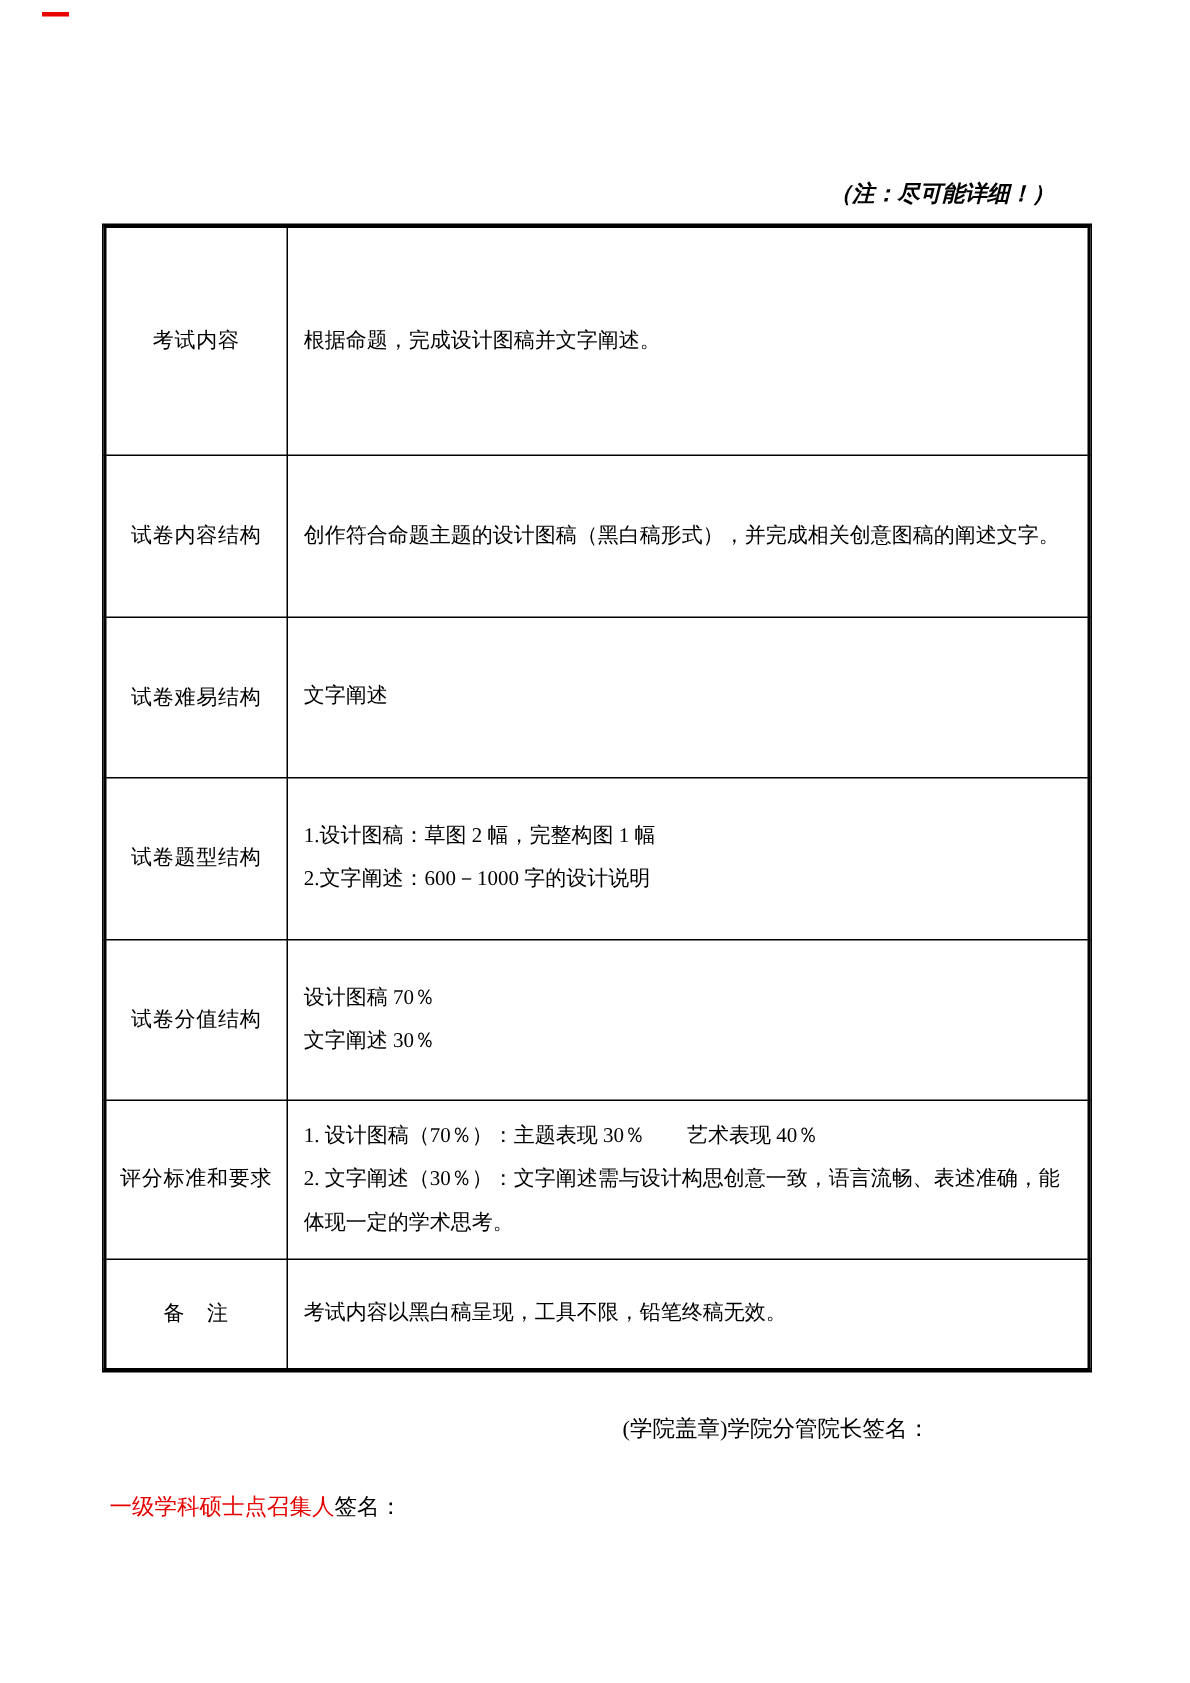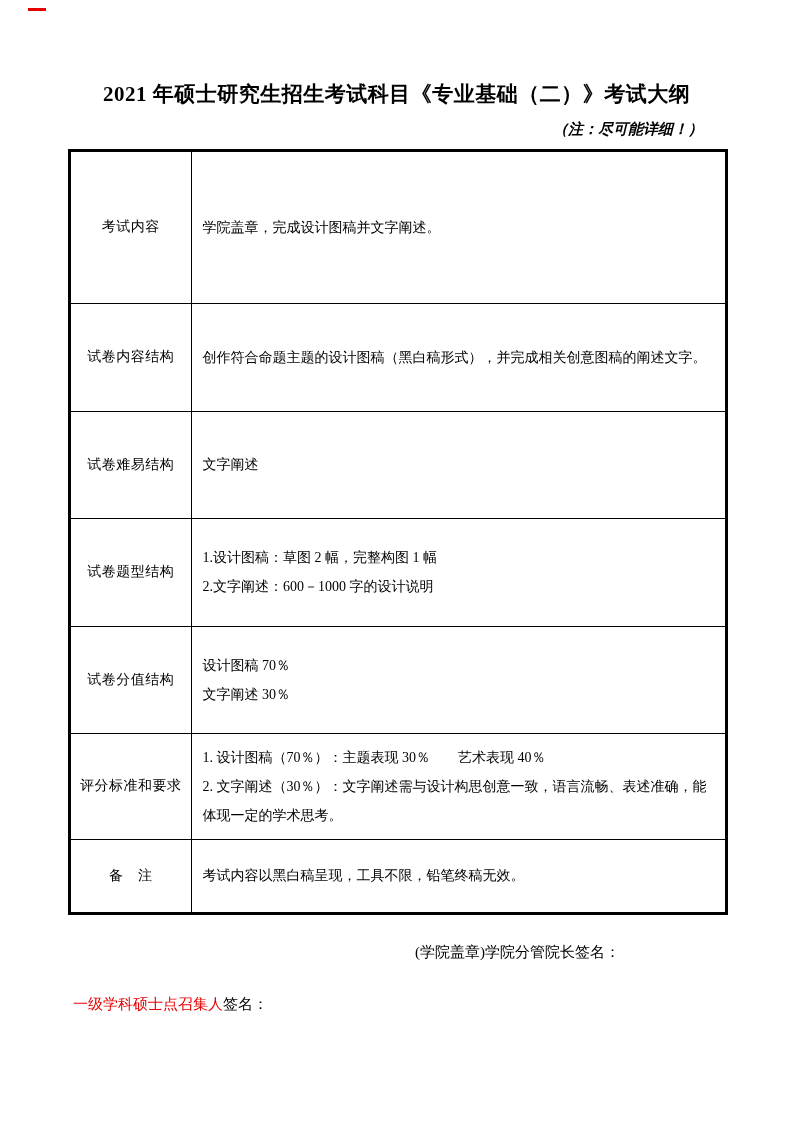--- a/index.html
+++ b/index.html
@@ -86,30 +86,29 @@
     font-size: 15px;
   }
 </style>
 </head>
 <body>
 
 <div class="page">
 
   <div class="red-dash"></div>
 
-  <div class="doc-title">2021 年硕士研究生招生考试科目《专业基础（二）》考试大纲</div>
 
   <div class="doc-note">（注：尽可能详细！）</div>
 
   <table class="main">
     <tbody>
     <tr class="r2">
       <td class="label-cell">考试内容</td>
       <td class="content-cell">
-        <div>学院盖章，完成设计图稿并文字阐述。</div>
+        <div>根据命题，完成设计图稿并文字阐述。</div>
       </td>
     </tr>
     <tr class="r3">
       <td class="label-cell">试卷内容结构</td>
       <td class="content-cell">
         <div>创作符合命题主题的设计图稿（黑白稿形式），并完成相关创意图稿的阐述文字。</div>
       </td>
     </tr>
     <tr class="r4">
       <td class="label-cell">试卷难易结构</td>

